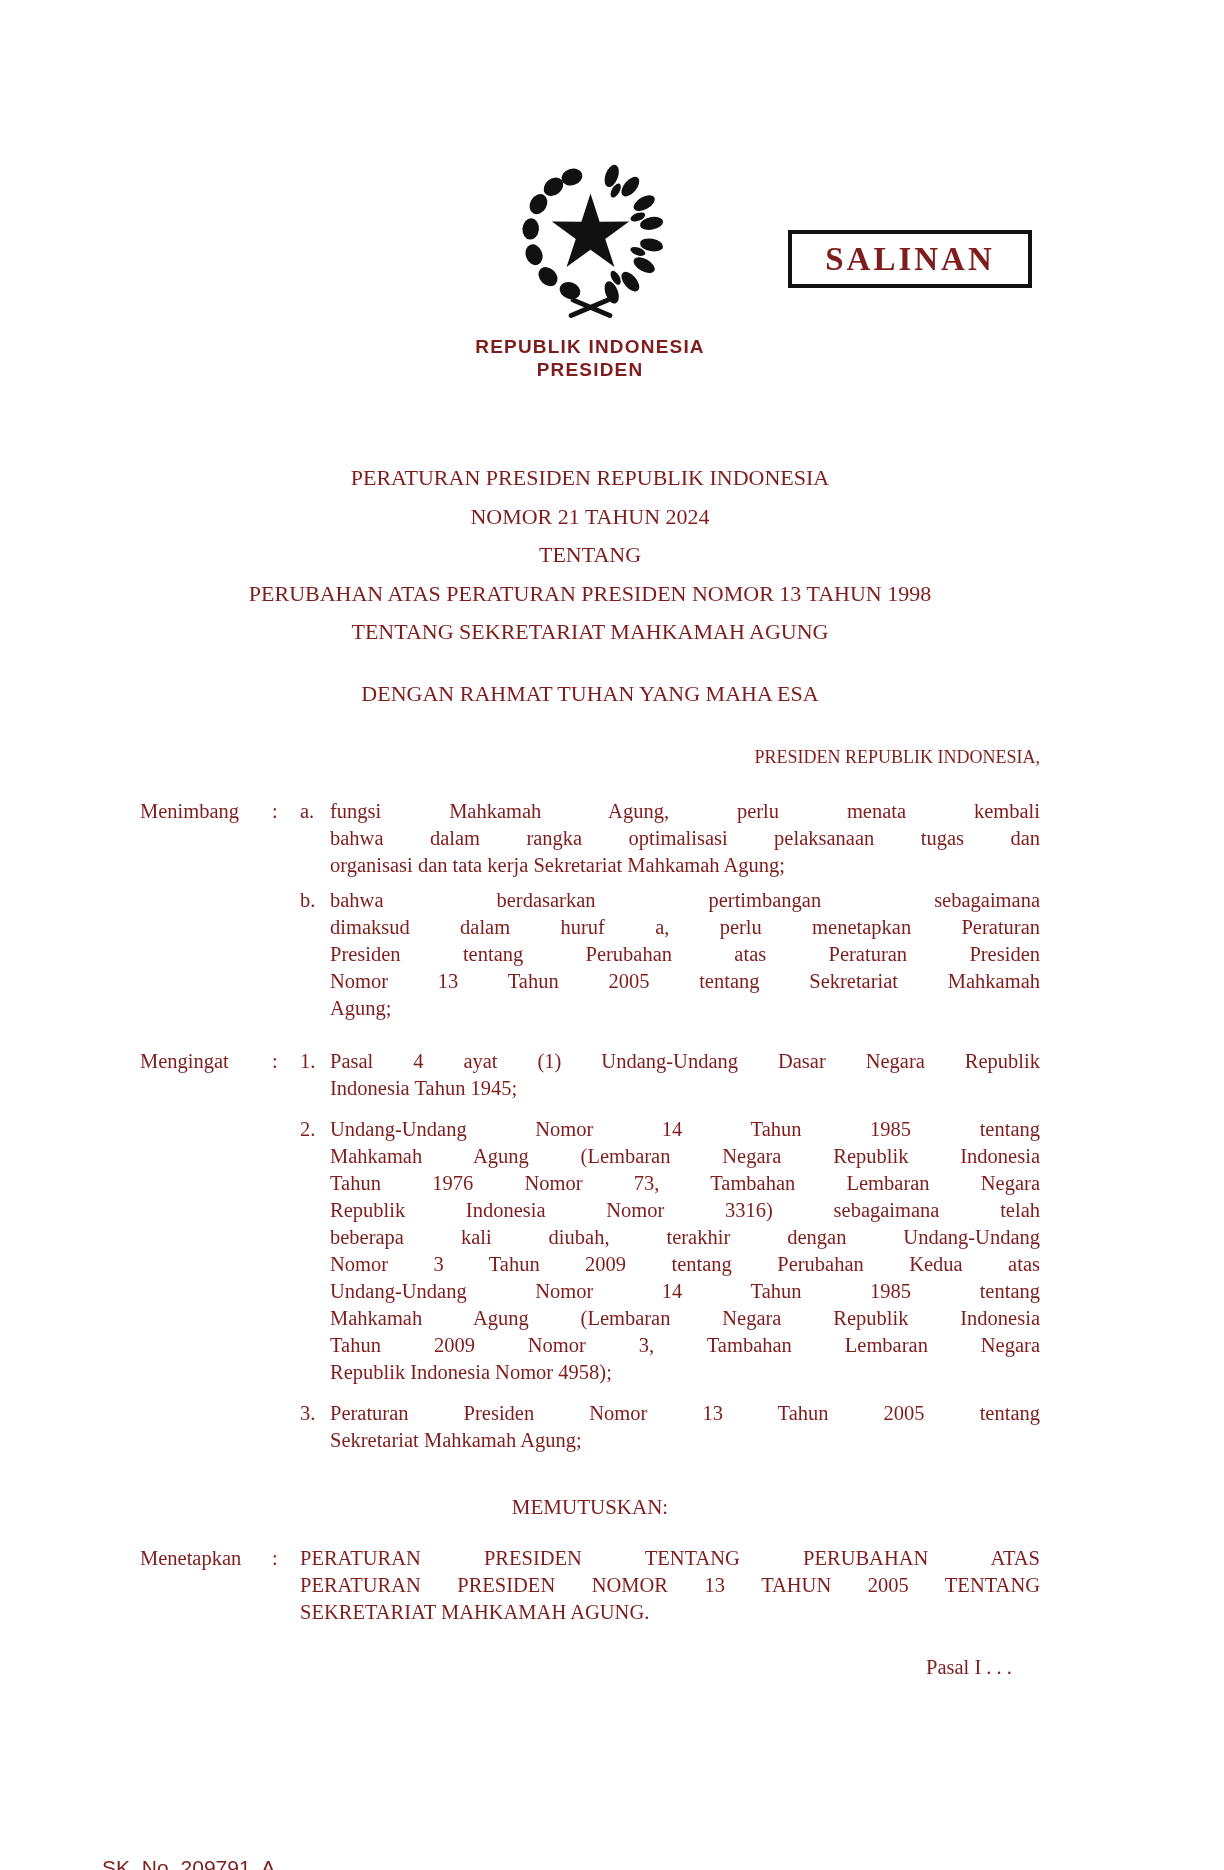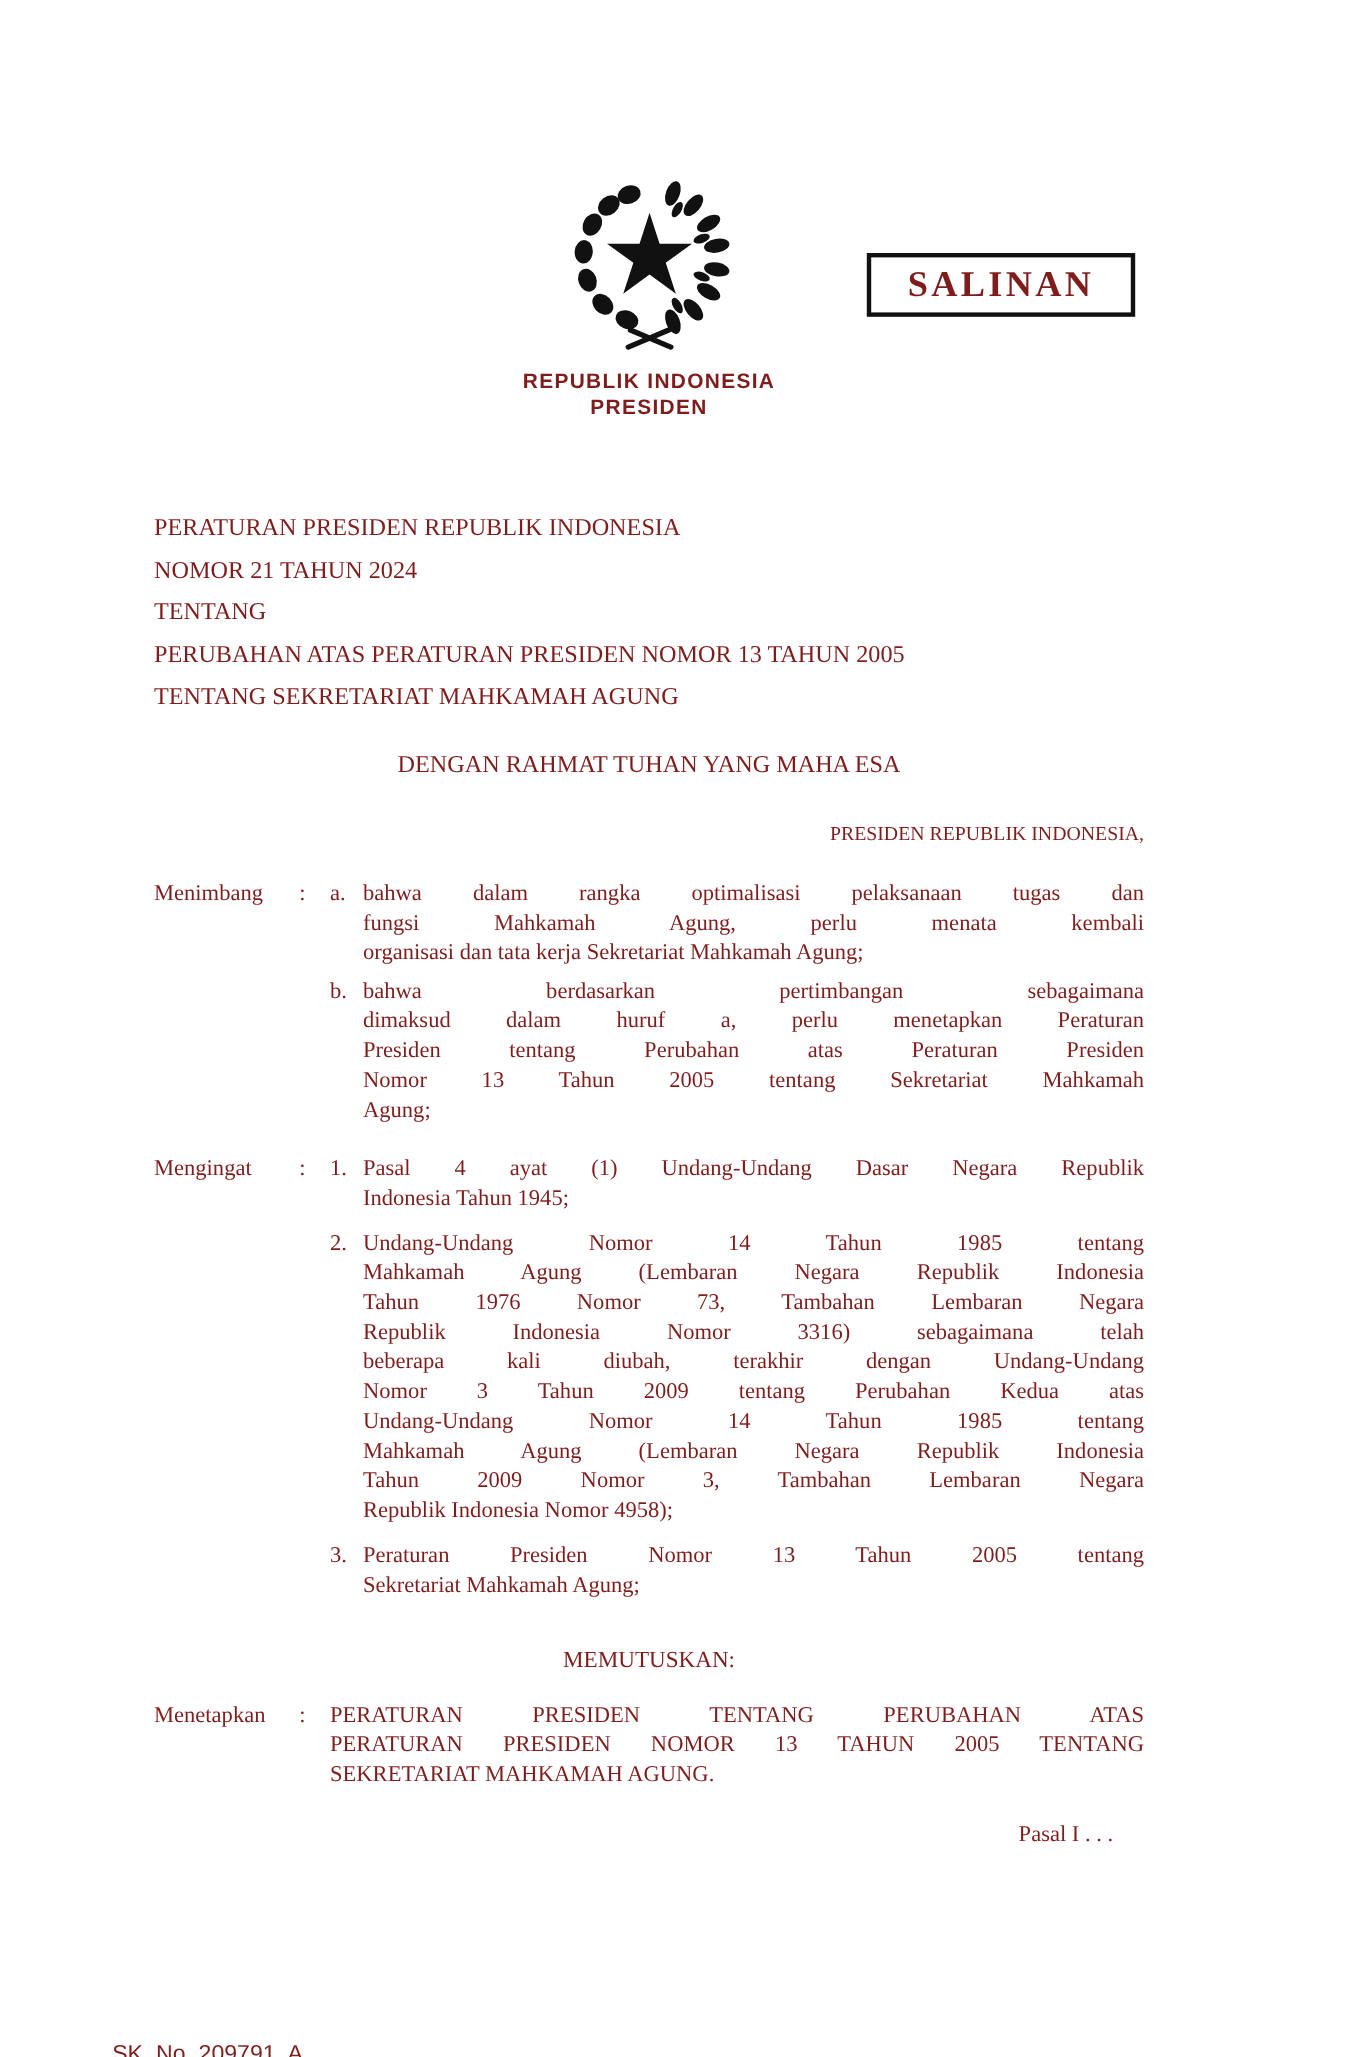--- a/index.html
+++ b/index.html
@@ -18,21 +18,21 @@
     font-weight:bold; font-size:19px; line-height:23px; letter-spacing:1.2px; margin-top:8px;}
   
   .stamp{
     position:absolute; left:788px; top:230px; width:244px; height:58px;
     border:4px solid #111; box-sizing:border-box;
     display:flex; align-items:center; justify-content:center;
     font-family:"Liberation Serif", serif; font-weight:bold;
     font-size:33px; letter-spacing:3px;
   }
   
-  .title-block{margin-top:78px; text-align:left; font-size:22px; line-height:38.5px;}
+  .title-block{margin-top:78px; text-align:center; font-size:22px; line-height:38.5px;}
   .invocation{margin-top:29px; text-align:center; font-size:22px;}
   .authority{margin-top:40px; text-align:right; font-size:18px;}
   
   .body-text{font-size:20.5px; line-height:27px;}
   .section{display:flex; align-items:flex-start;}
   .section .label{width:132px; flex:0 0 132px;}
   .section .colon{width:28px; flex:0 0 28px;}
   .section .sec-content{width:740px; flex:0 0 740px;}
   .item{display:flex; align-items:flex-start;}
   .item .marker{width:30px; flex:0 0 30px;}
@@ -99,36 +99,36 @@
       <div class="letterhead">
         <div>REPUBLIK INDONESIA</div>
         <div>PRESIDEN</div>
       </div>
     </div>
 
     <div class="title-block">
       <div>PERATURAN PRESIDEN REPUBLIK INDONESIA</div>
       <div>NOMOR 21 TAHUN 2024</div>
       <div>TENTANG</div>
-      <div>PERUBAHAN ATAS PERATURAN PRESIDEN NOMOR 13 TAHUN 2005</div>
+      <div>PERUBAHAN ATAS PERATURAN PRESIDEN NOMOR 13 TAHUN 1998</div>
       <div>TENTANG SEKRETARIAT MAHKAMAH AGUNG</div>
     </div>
 
     <div class="invocation">DENGAN RAHMAT TUHAN YANG MAHA ESA</div>
     <div class="authority">PRESIDEN REPUBLIK INDONESIA,</div>
 
     <div class="section body-text sec-menimbang">
       <div class="label">Menimbang</div>
       <div class="colon">:</div>
       <div class="sec-content">
         <div class="item">
           <div class="marker">a.</div>
           <div class="itext">
+            <div class="jl">fungsi Mahkamah Agung, perlu menata kembali</div>
             <div class="jl">bahwa dalam rangka optimalisasi pelaksanaan tugas dan</div>
-            <div class="jl">fungsi Mahkamah Agung, perlu menata kembali</div>
             <div class="jl last">organisasi dan tata kerja Sekretariat Mahkamah Agung;</div>
           </div>
         </div>
         <div class="item item-b">
           <div class="marker">b.</div>
           <div class="itext">
             <div class="jl">bahwa berdasarkan pertimbangan sebagaimana</div>
             <div class="jl">dimaksud dalam huruf a, perlu menetapkan Peraturan</div>
             <div class="jl">Presiden tentang Perubahan atas Peraturan Presiden</div>
             <div class="jl">Nomor 13 Tahun 2005 tentang Sekretariat Mahkamah</div>

